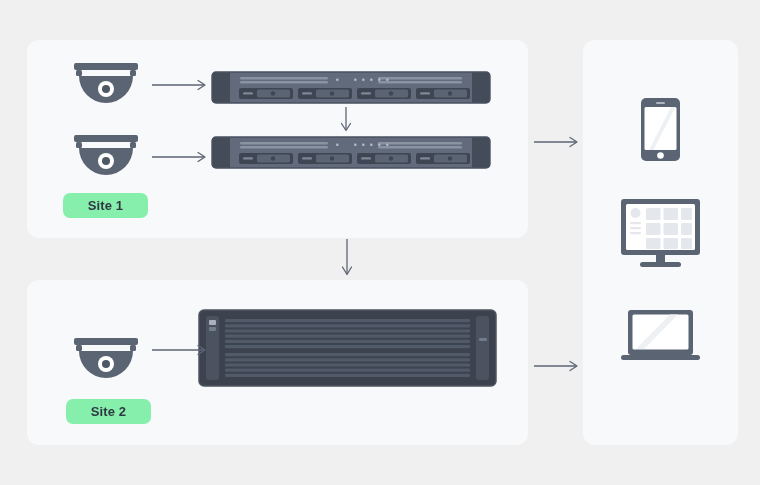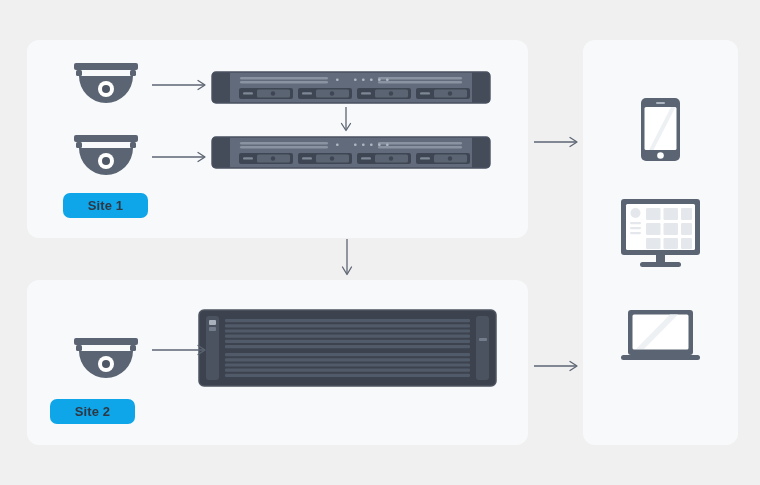--- a/index.html
+++ b/index.html
@@ -22,32 +22,32 @@
     position: absolute;
     background: #f8f9fa;
     border-radius: 12px;
   }
   #panel-site1 { left: 27px;  top: 40px;  width: 501px; height: 198px; }
   #panel-site2 { left: 27px;  top: 280px; width: 501px; height: 165px; }
   #panel-clients { left: 583px; top: 40px; width: 155px; height: 405px; }
 
   .tag {
     position: absolute;
-    background: #0ea5e9;
+    background: #86efac;
     border-radius: 7px;
     color: #2f3743;
     font-size: 13px;
     font-weight: bold;
     letter-spacing: .1px;
     display: flex;
     align-items: center;
     justify-content: center;
   }
   #tag-site1   { left: 63px;  top: 193px; width: 85px; height: 25px; }
-  #tag-site2   { left: 50px;  top: 399px; width: 85px; height: 25px; }
+  #tag-site2   { left: 66px;  top: 399px; width: 85px; height: 25px; }
   #tag-clients { left: 617px; top: 398px; width: 86px; height: 27px; }
 
   .node { position: absolute; }
 
   #cam-s1-a { left: 70px;  top: 62px;  width: 72px; height: 46px; }
   #cam-s1-b { left: 70px;  top: 134px; width: 72px; height: 46px; }
   #cam-s2-a { left: 70px;  top: 337px; width: 72px; height: 46px; }
 
   #server-a { left: 212px; top: 70px;  width: 278px; height: 35px; }
   #server-b { left: 212px; top: 135px; width: 278px; height: 35px; }

